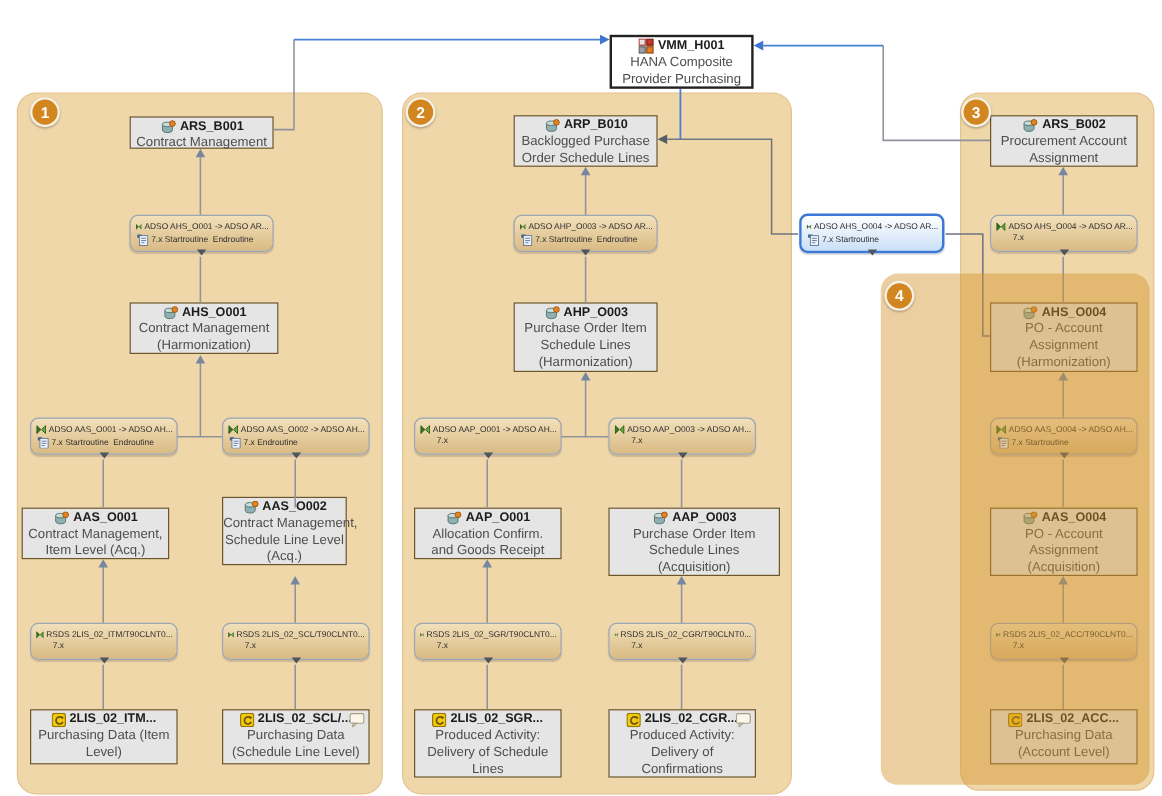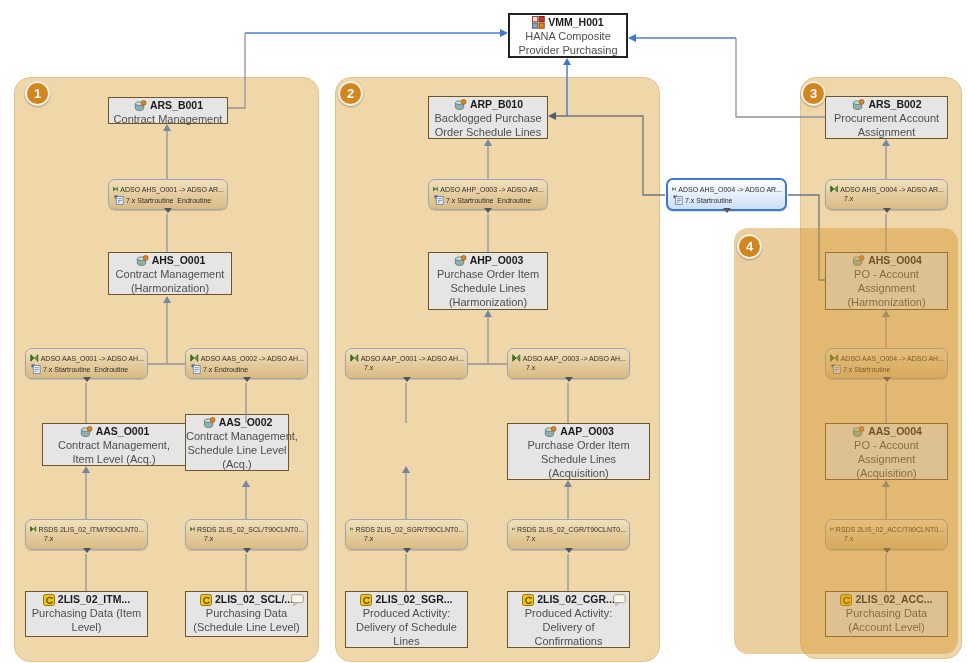--- a/index.html
+++ b/index.html
@@ -7,21 +7,21 @@
   .grp{position:absolute;background:#efd7aa;border:1px solid #e2c28d;border-radius:16px;z-index:1;}
   .grp4{position:absolute;background:rgba(213,148,47,0.45);border-radius:14px;z-index:4;}
   .badge{position:absolute;width:25px;height:25px;border-radius:50%;background:#d2861f;border:2px solid #f7f1e3;
          color:#fff;font-weight:bold;font-size:13px;text-align:center;line-height:21px;
          box-shadow:0 1px 2px rgba(0,0,0,.3);z-index:5;box-sizing:border-box;}
   .node{position:absolute;background:#e5e5e5;border:1px solid #6e5526;box-sizing:border-box;
         text-align:center;padding-top:1px;z-index:2;}
   .node .nt{font-size:10.5px;font-weight:bold;color:#1b1b1b;display:flex;justify-content:center;
             gap:3px;align-items:center;line-height:13px;white-space:nowrap;}
   .node .nd{font-size:11px;color:#4e4e4e;line-height:14px;white-space:nowrap;}
-  .vmm{background:#fff;border:2px solid #222;z-index:6;}
+  .vmm{background:#fff;border:2px solid #222;z-index:6;margin-top:16px;}
   .nic{flex:0 0 auto;}
   .bub{position:absolute;right:3px;top:2px;}
   .tf{position:absolute;background:linear-gradient(#f2e0bb,#d9ba83);border:1px solid #9aa6b6;
       border-radius:7px;box-sizing:border-box;padding:4px 3px 2px 4px;z-index:2;
       box-shadow:0 1px 1px rgba(0,0,0,.15);}
   .tf .l1{font-size:7px;color:#2e2e2e;display:flex;gap:2px;align-items:center;white-space:nowrap;overflow:hidden;}
   .tf .l2{font-size:7px;color:#2e2e2e;display:flex;gap:2px;align-items:center;padding-left:14px;
           white-space:pre;margin-top:1px;overflow:hidden;}
   .tf .l2.withic{padding-left:1px;}
   .dock{position:absolute;left:50%;bottom:-4px;margin-left:-4px;width:0;height:0;
@@ -180,21 +180,21 @@
           <use href="#i-tf"></use>
         </svg>
         <span>ADSO AAS_O002 -&gt; ADSO AH...</span>
       </div>
     <div class="l2 withic"><svg width="10" height="10">
           <use href="#i-rt"></use>
         </svg><span>7.x Endroutine</span></div>
     <span class="dock"></span>
   </div>
 
-  <div class="node" style="left:42px;top:423px;width:144px;height:43px">
+  <div class="node" style="left:18px;top:423px;width:123px;height:43px">
     <div class="nt">
         <svg class="nic" width="14" height="12">
           <use href="#i-adso"></use>
         </svg>
         <span>AAS_O001</span>
       </div>
     <div class="nd">Contract Management,</div>
     <div class="nd">Item Level (Acq.)</div>
   </div>
   <div class="node" style="left:185px;top:414px;width:104px;height:57px">
@@ -304,20 +304,30 @@
     <div class="l1">
         <svg width="11" height="10">
           <use href="#i-tf"></use>
         </svg>
         <span>ADSO AAP_O003 -&gt; ADSO AH...</span>
       </div>
     <div class="l2"><span>7.x</span></div>
     <span class="dock"></span>
   </div>
 
+  <div class="node" style="left:345px;top:423px;width:123px;height:43px">
+    <div class="nt">
+        <svg class="nic" width="14" height="12">
+          <use href="#i-adso"></use>
+        </svg>
+        <span>AAP_O001</span>
+      </div>
+    <div class="nd">Allocation Confirm.</div>
+    <div class="nd">and Goods Receipt</div>
+  </div>
   <div class="node" style="left:507px;top:423px;width:143px;height:57px">
     <div class="nt">
         <svg class="nic" width="14" height="12">
           <use href="#i-adso"></use>
         </svg>
         <span>AAP_O003</span>
       </div>
     <div class="nd">Purchase Order Item</div>
     <div class="nd">Schedule Lines</div>
     <div class="nd">(Acquisition)</div>

